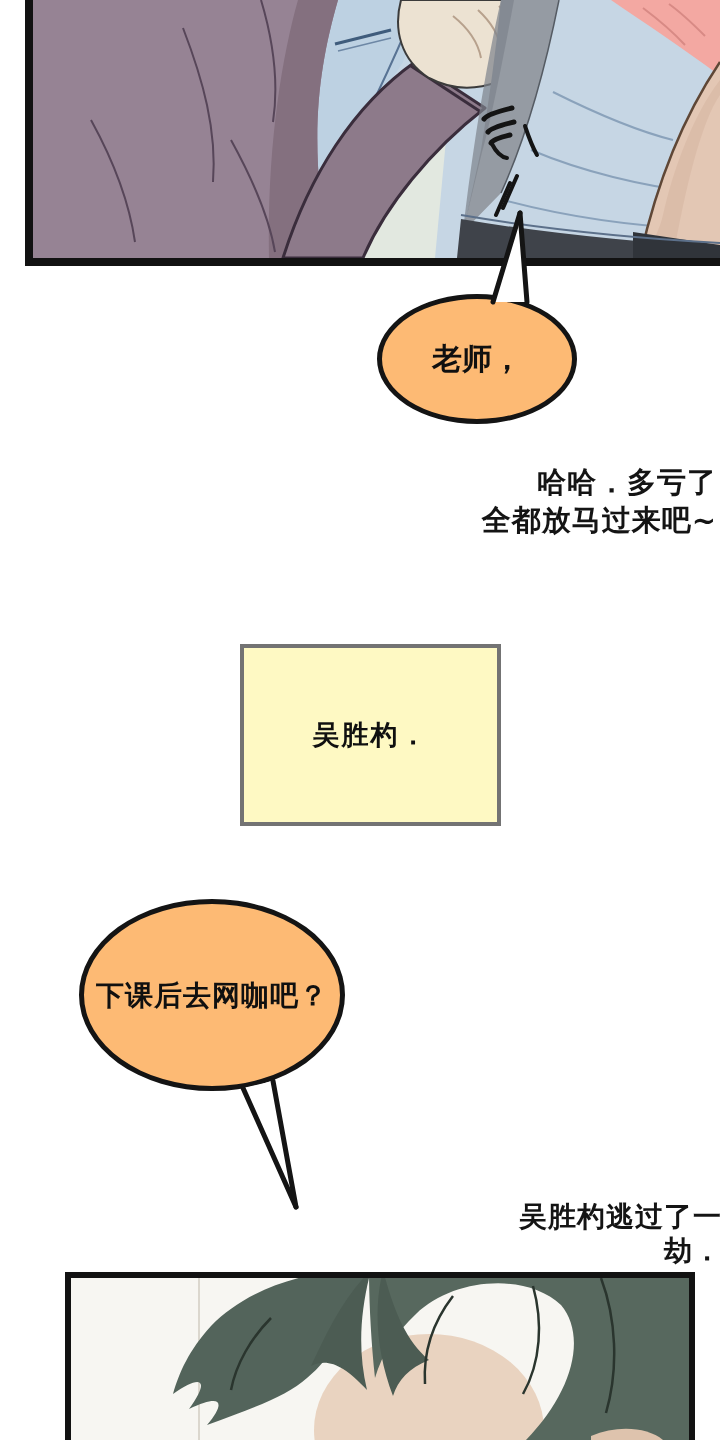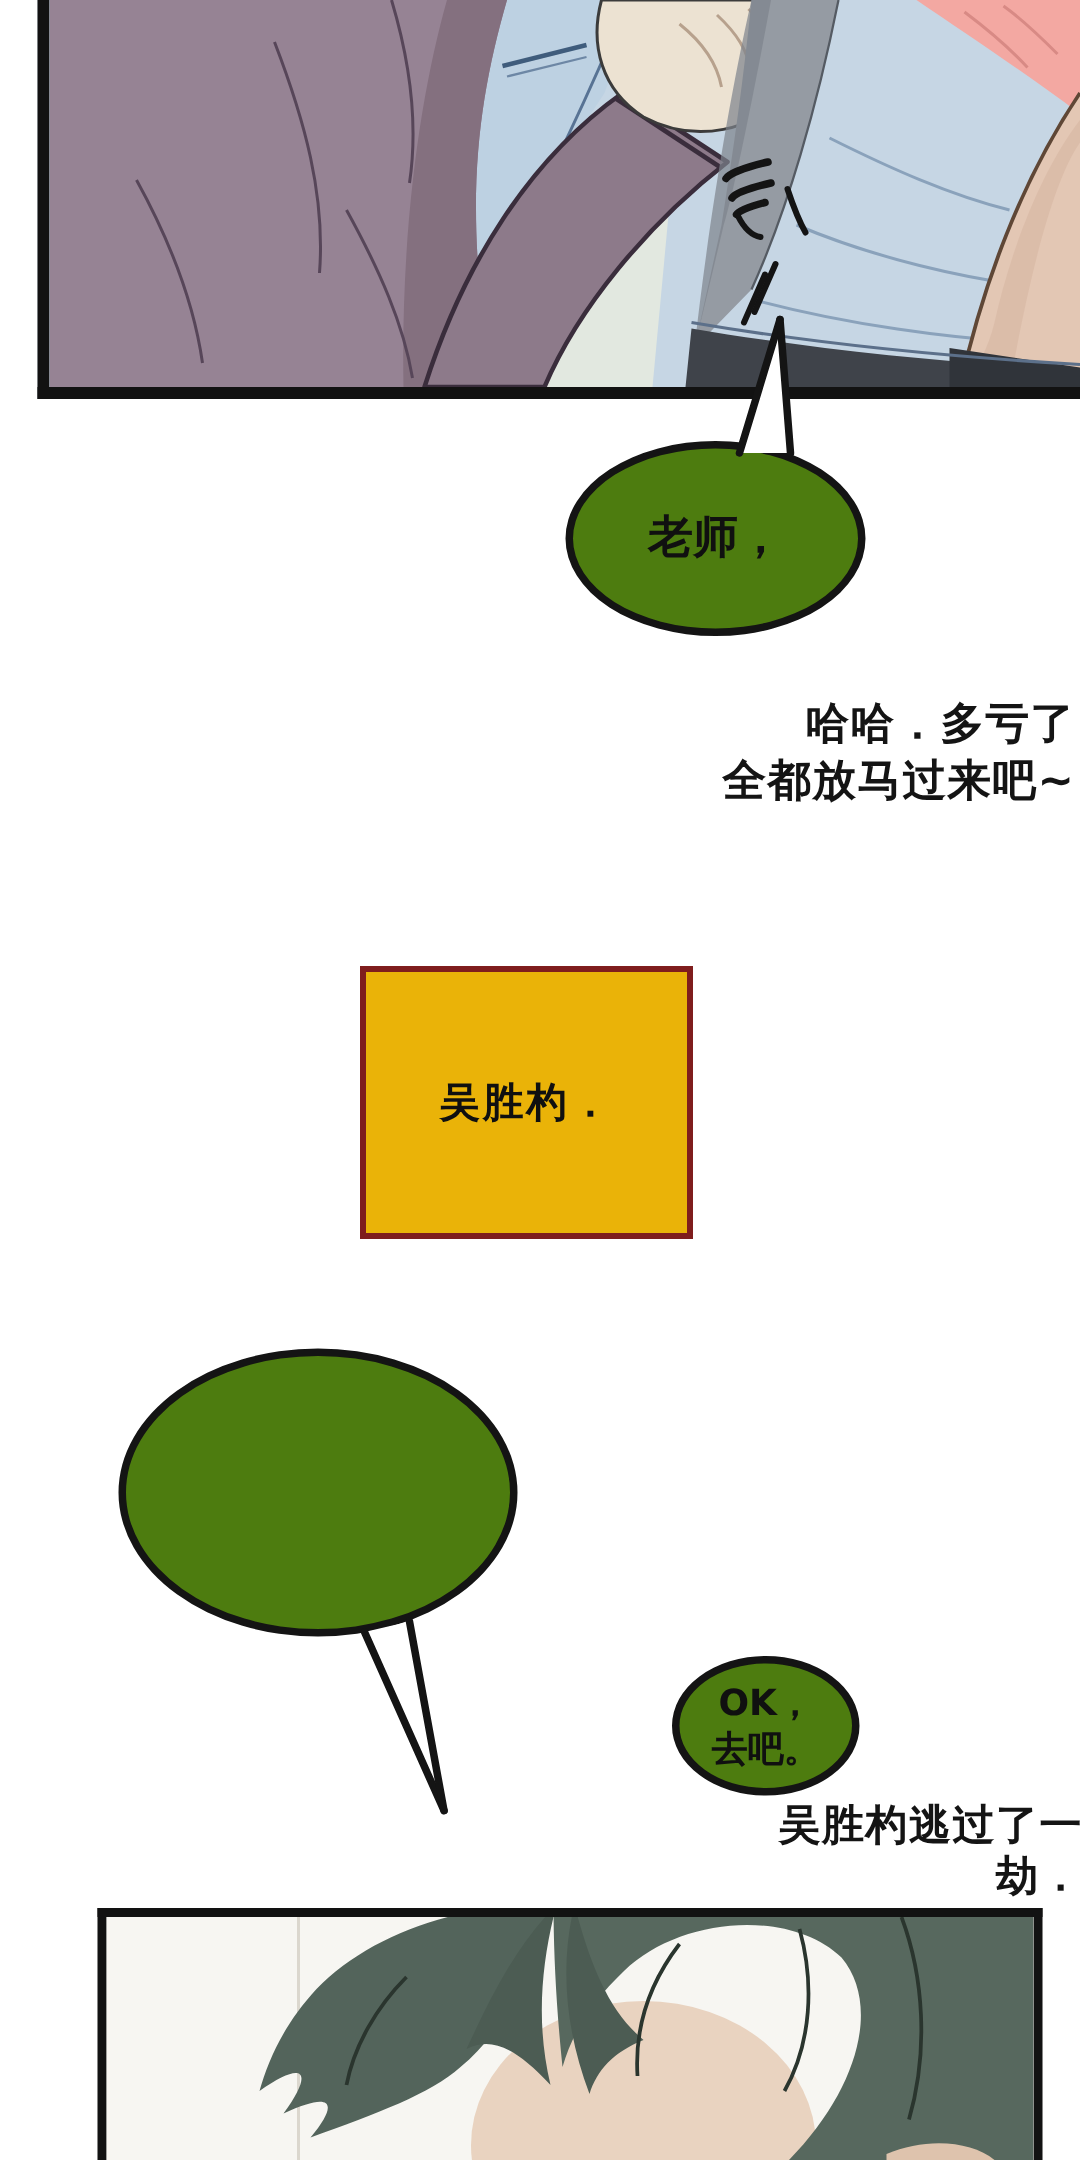--- a/index.html
+++ b/index.html
@@ -30,24 +30,24 @@
     border:6px solid #121212;
     border-bottom:none;
     background:#f7f6f2;
     z-index:1;
   }
   .panel-bottom svg { display:block; width:100%; height:100%; }
 
   
   .bubble {
     position:absolute;
-    background:#4d7c0f;
+    background:#fdba74;
     border:5px solid #141414;
     border-radius:50%;
-    display:flex; flex-direction:column;
+    display:flex; flex-direction:row;
     align-items:center; justify-content:center;
     text-align:center;
     z-index:2;
     color:#101010;
   }
   .bubble-teacher { left:377px; top:294px; width:200px; height:130px;
     font-size:30px; font-weight:800; line-height:38px; }
   .bubble-invite  { left:79px;  top:899px; width:266px; height:192px;
     font-size:28px; font-weight:800; line-height:39px; letter-spacing:1px; }
   .bubble-ok      { left:448px; top:1104px; width:125px; height:93px;
@@ -66,23 +66,23 @@
     z-index:2;
   }
   .caption-haha { left:425px; top:463px; width:292px;
     font-size:29px; line-height:38px; letter-spacing:1px; }
   .caption-bring { left:468px; top:1200px; width:254px;
     font-size:28px; line-height:34px; letter-spacing:1px; }
 
   
   .name-box {
     position:absolute; left:240px; top:644px;
-    width:222px; height:182px;
-    background:#eab308;
-    border:4px solid #7f1d1d;
+    width:261px; height:182px;
+    background:#fef9c3;
+    border:4px solid #737373;
     display:flex; align-items:center; justify-content:center;
     font-size:27px; font-weight:800; letter-spacing:2px;
     color:#101010;
     z-index:2;
   }
 </style>
 </head>
 <body>
 
 <div class="page">
@@ -169,32 +169,29 @@
   <div class="caption caption-haha">
     <div>哈哈．多亏了</div>
     <div>全都放马过来吧~</div>
   </div>
 
   <div class="name-box">
     <span>吴胜杓．</span>
   </div>
 
   <div class="bubble bubble-invite">
+    <span>下课后去网咖吧？</span>
   </div>
 
   <svg class="tail tail-invite" viewBox="0 0 72 142">
     <polygon points="10,16 40,9 63,135" fill="#ffffff"></polygon>
     <path d="M10,16 L63,135" stroke="#141414" stroke-width="5" fill="none" stroke-linecap="round"></path>
     <path d="M40,9 L63,135" stroke="#141414" stroke-width="5" fill="none" stroke-linecap="round"></path>
   </svg>
 
-  <div class="bubble bubble-ok">
-    <span>OK，</span>
-    <span>去吧。</span>
-  </div>
 
   <div class="caption caption-bring">
     <span>吴胜杓逃过了一劫．</span>
   </div>
 
   <div class="panel-bottom">
     <svg viewBox="0 0 618 162" preserveAspectRatio="none">
       <rect x="0" y="0" width="618" height="162" fill="#f7f6f2"></rect>
       <path d="M128,0 L128,162" stroke="#dbd7ce" stroke-width="2" fill="none"></path>
 

